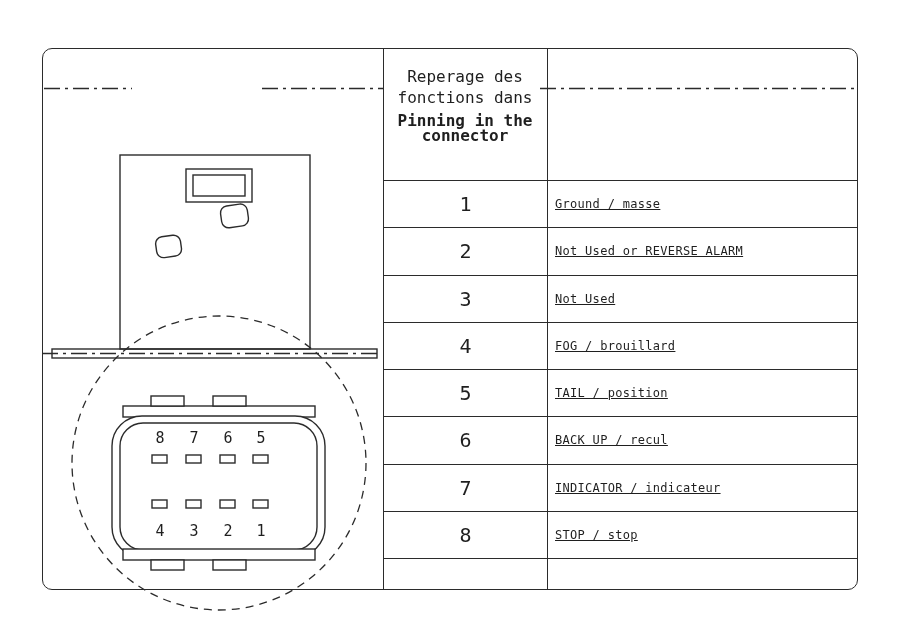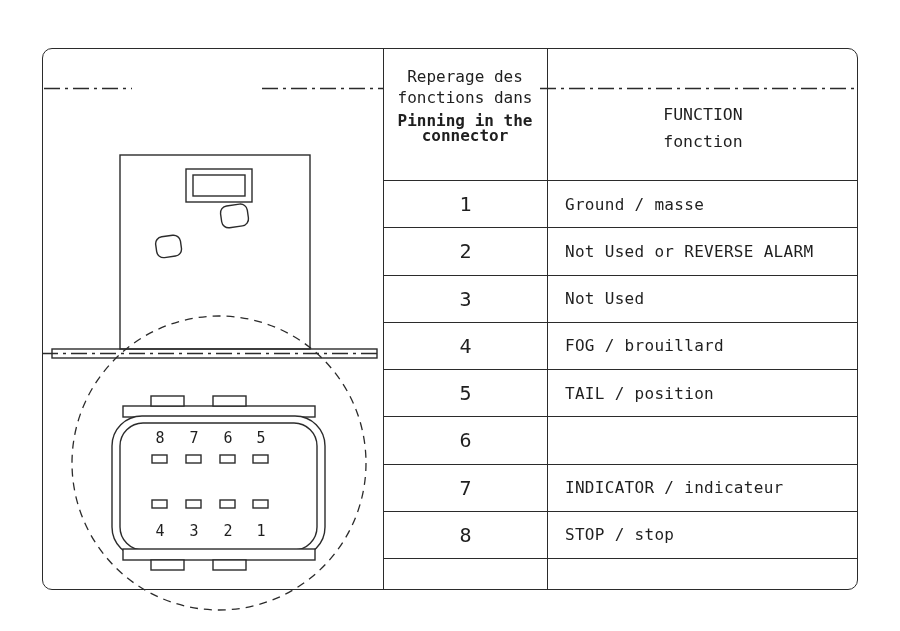--- a/index.html
+++ b/index.html
@@ -25,21 +25,21 @@
   .mh-fr { font-size:16px; line-height:21px; white-space:nowrap; }
   .mh-en { font-size:16px; line-height:15px; font-weight:700; margin-top:5px; }
 
   .right-header { position:absolute; left:548px; top:101px; width:310px; text-align:center;
                   font-size:16.5px; line-height:27px; }
 
   .rows { position:absolute; left:384px; top:180px; width:474px; height:379px;
           display:flex; flex-direction:column; border-top:1.5px solid #2b2b2b; }
   .row { flex:1; display:flex; align-items:center; border-bottom:1.5px solid #2b2b2b; }
   .pin-cell  { width:163px; text-align:center; font-size:20px; }
-  .func-cell { flex:1; font-size:16px; padding-left:18px; letter-spacing:0.3px; white-space:nowrap; }
+  .func-cell { flex:1; font-size:12px; padding-left:8px; letter-spacing:0.3px; white-space:nowrap;text-decoration:underline; }
 
   .pin-num { position:absolute; width:22px; text-align:center; font-size:15px; }
 </style>
 </head>
 <body>
 
 <div class="sheet">
 
   <svg class="drawing-svg" viewBox="0 0 900 631" fill="none" stroke="#2b2b2b" stroke-width="1.4">
 
@@ -93,24 +93,20 @@
 
   <div class="mid-header">
     <div class="mh-fr">Reperage des</div>
     <div class="mh-fr">fonctions dans</div>
     <div class="mh-en">
       <div>Pinning in the</div>
       <div>connector</div>
     </div>
   </div>
 
-  <div class="right-header">
-    <div>FUNCTION</div>
-    <div>fonction</div>
-  </div>
 
   <div class="rows">
     <div class="row">
       <div class="pin-cell">1</div>
       <div class="func-cell">Ground / masse</div>
     </div>
     <div class="row">
       <div class="pin-cell">2</div>
       <div class="func-cell">Not Used or REVERSE ALARM</div>
     </div>
@@ -121,20 +117,21 @@
     <div class="row">
       <div class="pin-cell">4</div>
       <div class="func-cell">FOG / brouillard</div>
     </div>
     <div class="row">
       <div class="pin-cell">5</div>
       <div class="func-cell">TAIL / position</div>
     </div>
     <div class="row">
       <div class="pin-cell">6</div>
+      <div class="func-cell">BACK UP / recul</div>
     </div>
     <div class="row">
       <div class="pin-cell">7</div>
       <div class="func-cell">INDICATOR / indicateur</div>
     </div>
     <div class="row">
       <div class="pin-cell">8</div>
       <div class="func-cell">STOP / stop</div>
     </div>
   </div>

